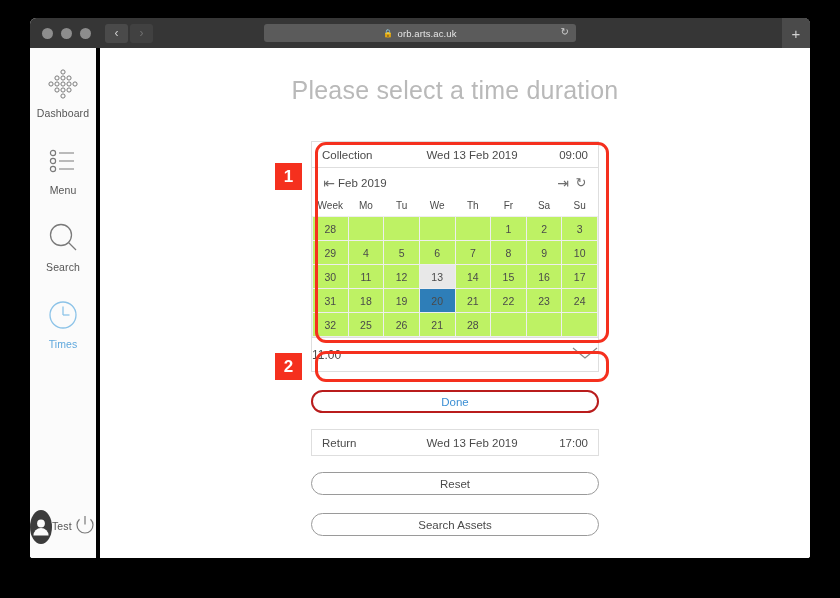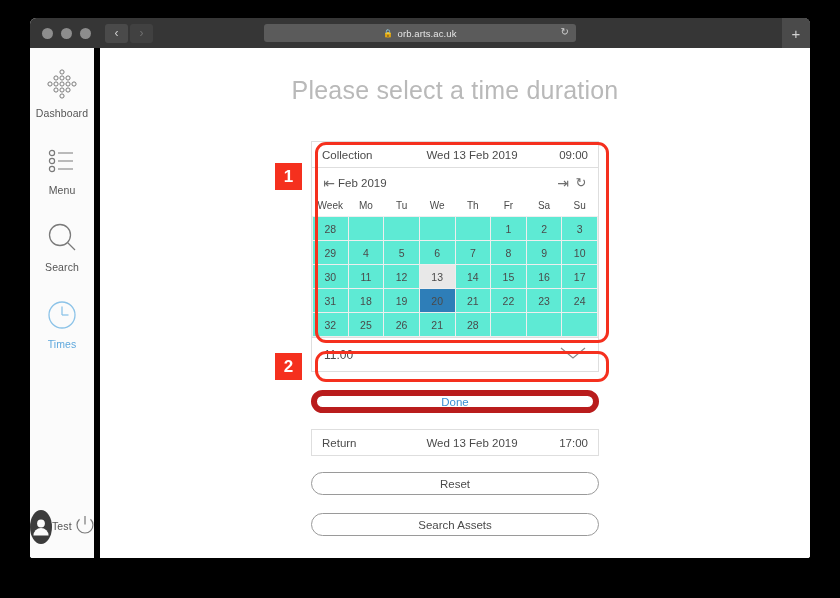--- a/index.html
+++ b/index.html
@@ -69,21 +69,21 @@
     font-size: 15px;
     display: flex; align-items: center; justify-content: center;
   }
 
   
   .appbody { flex: 1; display: flex; min-height: 0; background: #fff; }
 
   .sidebar {
     width: 70px;
     background: #fbfbfb;
-    border-right: 6px solid #000000;
+    border-right: 4px solid #000000;
     display: flex; flex-direction: column;
     padding-top: 16px;
   }
   .sb-item {
     display: flex; flex-direction: column; align-items: center;
     margin-bottom: 22px;
     text-decoration: none;
   }
   .sb-icon { height: 40px; display: flex; align-items: center; justify-content: center; }
   .sb-label {
@@ -146,46 +146,46 @@
 
   table.grid { border-collapse: collapse; width: 100%; table-layout: fixed; }
   table.grid th {
     font-size: 10px; font-weight: 400; color: #4a4a4a;
     padding: 3px 0 5px; text-align: center;
   }
   table.grid td {
     height: 24px; text-align: center;
     font-size: 10.5px; color: #4a4a4a;
     border: 1px solid #eeeeee;
-    background: #5eead4;
+    background: #bef264;
   }
   td.wk { background: #e6e6e6; color: #555; }
   td.blank { background: #f7f7f7; }
   td.today { background: #e8e8e8; }
   td.sel { color: #fff; }
 
   
   .time-select {
     border: 1px solid #dedede; border-top: none;
     height: 34px;
     display: flex; align-items: center;
-    padding: 0 12px;
+    padding: 0 0;
     font-size: 12px; color: #4a4a4a;
     background: #fff;
   }
   .time-select .chev { margin-left: auto; }
 
   .pill {
     display: flex; align-items: center; justify-content: center;
     height: 23px;
     border-radius: 12px;
     font-size: 11.5px;
     background: #fff;
   }
-  .pill.primary { border: 6px solid #b91c1c; color: #3b8fd4; text-align: right; }
+  .pill.primary { border: 2px solid #b91c1c; color: #3b8fd4; text-align: right; }
   .pill.secondary { border: 1px solid #9a9a9a; color: #4a4a4a; }
 
   
   .anno-box {
     position: absolute;
     border: 3px solid #f5301e;
     border-radius: 11px;
     pointer-events: none;
   }
   .badge {

